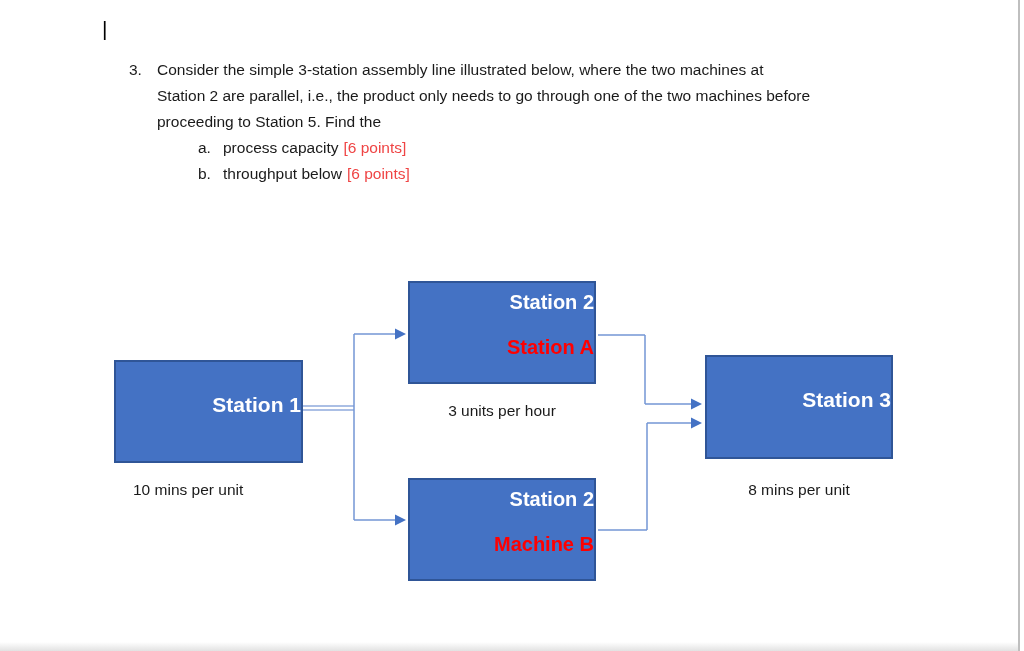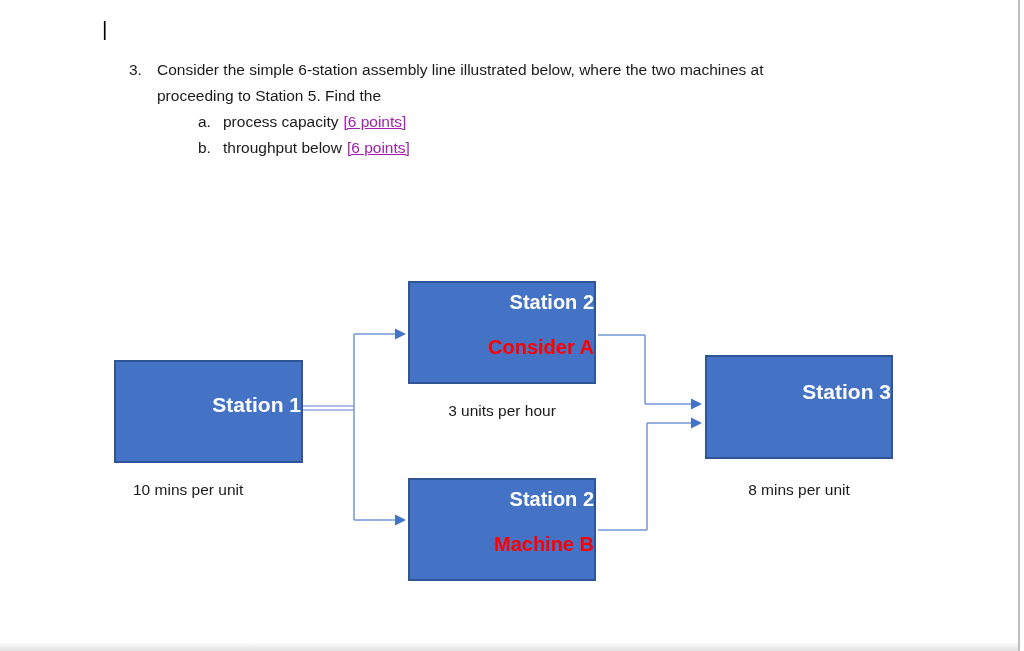--- a/index.html
+++ b/index.html
@@ -15,59 +15,60 @@
   
   .caret { position:absolute; left:102px; top:17px; font-size:21px; color:#000; font-weight:400; }
 
   
   .question { position:absolute; left:129px; top:57px; width:800px; font-size:15.5px; line-height:26px; }
   .qline { white-space:nowrap; }
   .qline.cont { padding-left:28px; }
   .qnum { display:inline-block; width:28px; }
   .qitem { white-space:nowrap; padding-left:69px; }
   .qmarker { display:inline-block; width:25px; }
-  .points { color:#a21caf; margin-left:5px;text-decoration:underline; }
+  .points { color:#ef4444; margin-left:5px; }
 
   
   .diagram { position:absolute; left:0; top:0; width:1024px; height:651px; }
   .connectors { position:absolute; left:0; top:0; pointer-events:none; }
   .connectors line { stroke:#7396d5; stroke-width:1.5; }
   .connectors line.lite { stroke:#8faadc; stroke-width:1.3; }
   .connectors polygon { fill:#4472c4; }
 
   .box { position:absolute; background:#4472c4; border:2px solid #2f5597; color:#ffffff; font-weight:700; }
   .blabel { position:absolute; left:0; right:0; text-align:right; font-size:21px; line-height:25px; }
   .blabel.s2 { font-size:20px; line-height:24px; }
   .blabel.sub { color:#ff0000; }
 
   #station1 { left:114px; top:360px; width:189px; height:103px; }
   #station1 .blabel { top:30px;margin-left:29px; }
   #station2a { left:408px; top:281px; width:188px; height:103px; }
   #station2b { left:408px; top:478px; width:188px; height:103px; }
   .lbl-top { top:7px; }
   .lbl-sub { top:52px; }
   #station3 { left:705px; top:355px; width:188px; height:104px; }
-  #station3 .blabel { top:22px; }
+  #station3 .blabel { top:30px; }
 
   .note { position:absolute; font-size:15.5px; color:#1a1a1a; }
   #note1 { left:133px; top:481px; }
   #note2a { left:408px; top:402px; width:188px; text-align:center; }
   #note3 { left:705px; top:481px; width:188px; text-align:center; }
 </style>
 </head>
 <body>
 
 <div class="page">
 
   <span class="caret">|</span>
 
   <div class="question">
     <div class="qline">
-      <span class="qnum">3.</span><span>Consider the simple 6-station assembly line illustrated below, where the two machines at</span>
+      <span class="qnum">3.</span><span>Consider the simple 3-station assembly line illustrated below, where the two machines at</span>
     </div>
+    <div class="qline cont">Station 2 are parallel, i.e., the product only needs to go through one of the two machines before</div>
     <div class="qline cont">proceeding to Station 5. Find the</div>
     <div class="qitem">
       <span class="qmarker">a.</span><span>process capacity</span><span class="points">[6 points]</span>
     </div>
     <div class="qitem">
       <span class="qmarker">b.</span><span>throughput below</span><span class="points">[6 points]</span>
     </div>
   </div>
 
   <div class="diagram">
@@ -95,21 +96,21 @@
       <line x1="647" y1="423" x2="692" y2="423" stroke="#7396D5"></line>
       <polygon points="691,417.5 702,423 691,428.5" fill="#4472C4"></polygon>
     </svg>
 
     <div class="box" id="station1">
       <div class="blabel">Station 1</div>
     </div>
 
     <div class="box" id="station2a">
       <div class="blabel s2 lbl-top">Station 2</div>
-      <div class="blabel s2 sub lbl-sub">Consider A</div>
+      <div class="blabel s2 sub lbl-sub">Station A</div>
     </div>
 
     <div class="box" id="station2b">
       <div class="blabel s2 lbl-top">Station 2</div>
       <div class="blabel s2 sub lbl-sub">Machine B</div>
     </div>
 
     <div class="box" id="station3">
       <div class="blabel">Station 3</div>
     </div>

